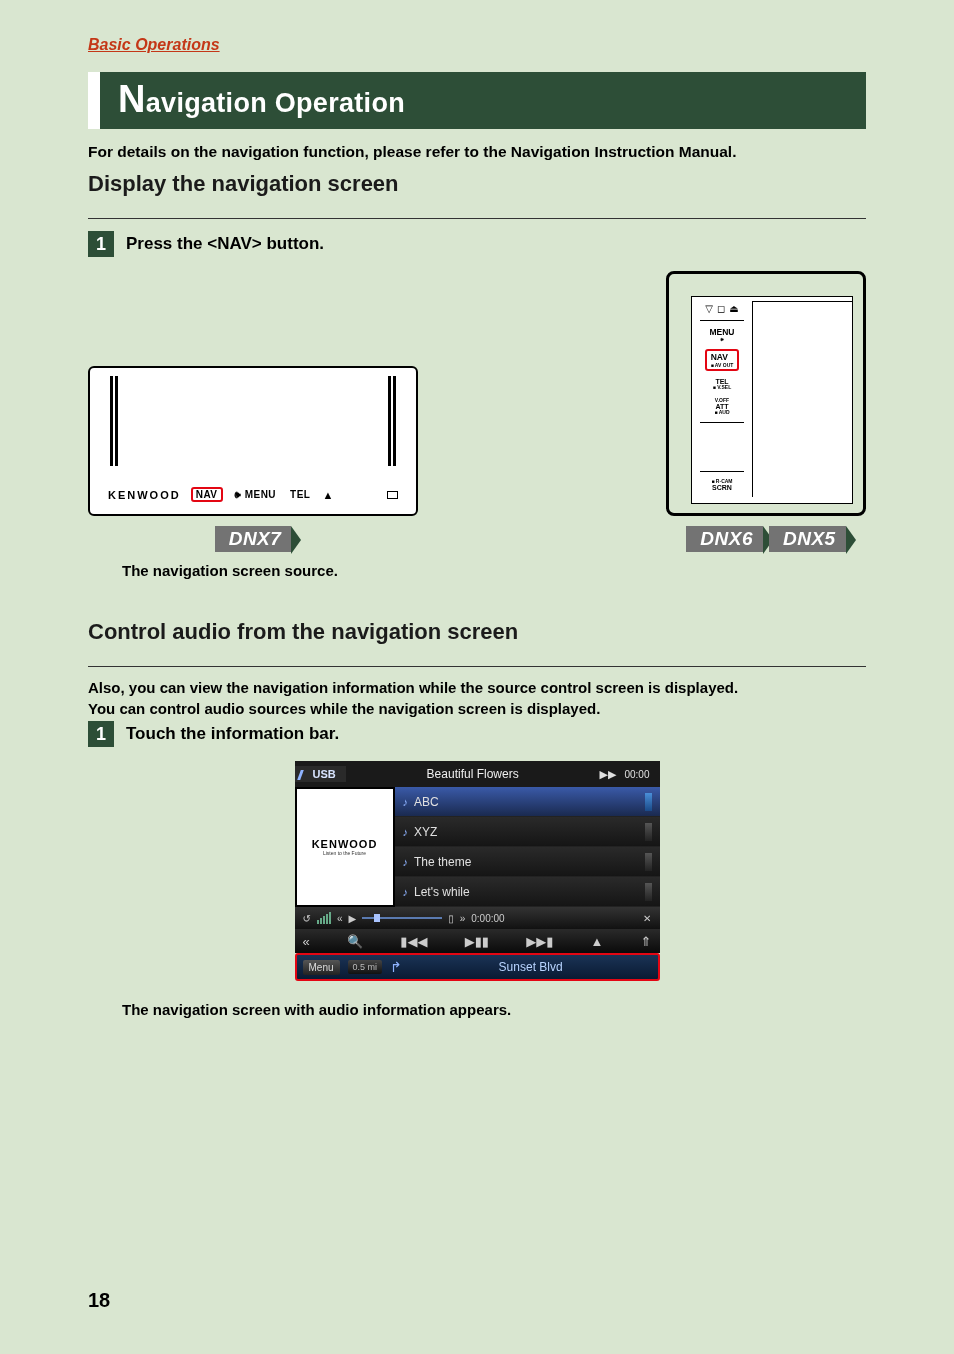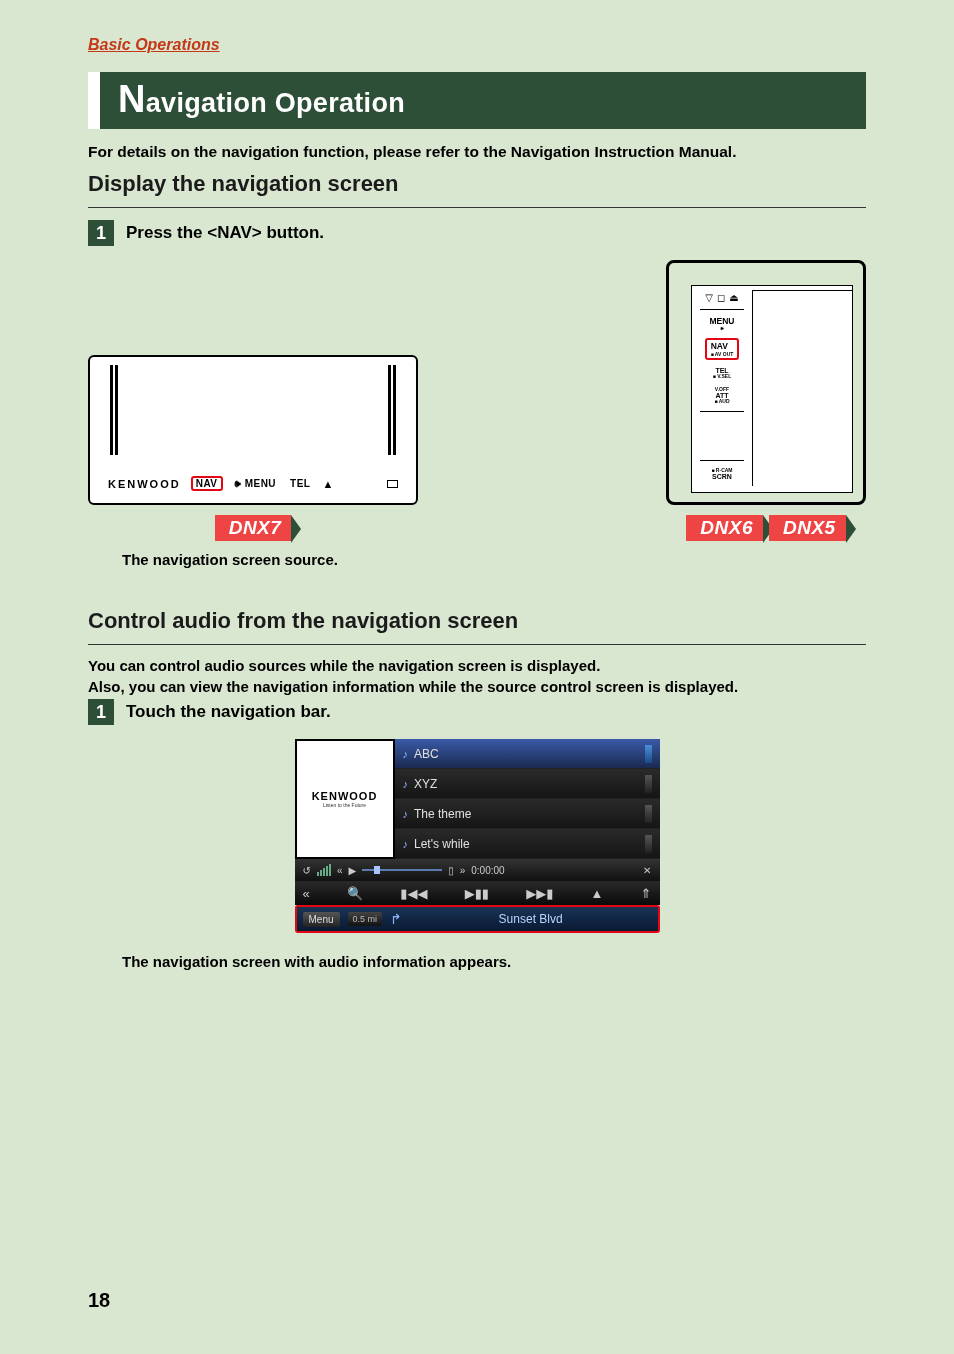--- a/index.html
+++ b/index.html
@@ -25,21 +25,21 @@
   padding: 6px 18px 8px 18px;
   margin-bottom: 14px;
   letter-spacing: 0.3px;
 }
 .section-title-bar .big { font-size: 38px; }
 
 .intro-text { font-size: 15.5px; font-weight: bold; margin-bottom: 10px; }
 .subheading {
   font-size: 22px; font-weight: bold; color: #1b1b1b;
   border-bottom: 1.5px solid #333;
-  padding-bottom: 10px;
+  padding-bottom: 21px;
   margin-bottom: 12px;
 }
 .step-row { display: flex; align-items: center; gap: 12px; margin-bottom: 14px; }
 .step-num {
   width: 26px; height: 26px; background: #2d4e37; color: #fff;
   display: flex; align-items: center; justify-content: center;
   font-weight: bold; font-size: 18px;
 }
 .step-text { font-weight: bold; font-size: 17px; }
 
@@ -90,21 +90,21 @@
 .dnx65-nav {
   border: 2px solid #e30613; border-radius: 3px; padding: 1px 4px;
   font-size: 8.5px; font-weight: bold;
 }
 .dnx65-sub { font-size: 5px; display: block; }
 .dnx65-divider { width: 44px; height: 1px; background: #000; }
 .dnx65-right { position: absolute; right: 0; top: 4px; width: 100px; height: 196px; border-left: 1.5px solid #000; border-top: 1.5px solid #000; }
 
 .badge-row { display: flex; gap: 6px; margin-top: 10px; }
 .badge {
-  background: #ef4444; color: #fff; font-weight: 900; font-style: italic;
+  background: #737373; color: #fff; font-weight: 900; font-style: italic;
   font-size: 19px; padding: 2px 10px 2px 14px; position: relative;
   letter-spacing: 0.5px;
 }
 .badge::after {
   content: ""; position: absolute; right: -10px; top: 0;
   border-top: 14px solid transparent; border-bottom: 14px solid transparent;
   border-left: 10px solid #2d4e37;
 }
 
 .result-text { font-size: 15px; font-weight: bold; margin: 10px 0 0 34px; }
@@ -251,28 +251,34 @@
       <div class="badge">DNX6</div>
       <div class="badge">DNX5</div>
     </div>
   </div>
 </div>
 
 <div class="result-text">The navigation screen source.</div>
 
 <div class="section2">
   <div class="subheading">Control audio from the navigation screen</div>
+  <div class="body-text">Also, you can view the navigation information while the source control screen is displayed.</div>
   <div class="body-text">You can control audio sources while the navigation screen is displayed.</div>
-  <div class="body-text">Also, you can view the navigation information while the source control screen is displayed.</div>
   <div class="step-row">
     <div class="step-num">1</div>
-    <div class="step-text">Touch the navigation bar.</div>
+    <div class="step-text">Touch the information bar.</div>
   </div>
 
   <div class="player">
+    <div class="player-top">
+      <div class="usb-tab">USB</div>
+      <div class="player-title">Beautiful Flowers</div>
+      <span>▶▶</span>
+      <span class="time">00:00</span>
+    </div>
     <div class="player-body">
       <div class="player-art">
         <div class="kenwood-logo">KENWOOD</div>
         <div class="kenwood-tag">Listen to the Future</div>
       </div>
       <div class="track-list">
         <div class="track-row active">
             <span class="track-icon">♪</span>
             <span>ABC</span>
             <span class="track-end blue"></span>

